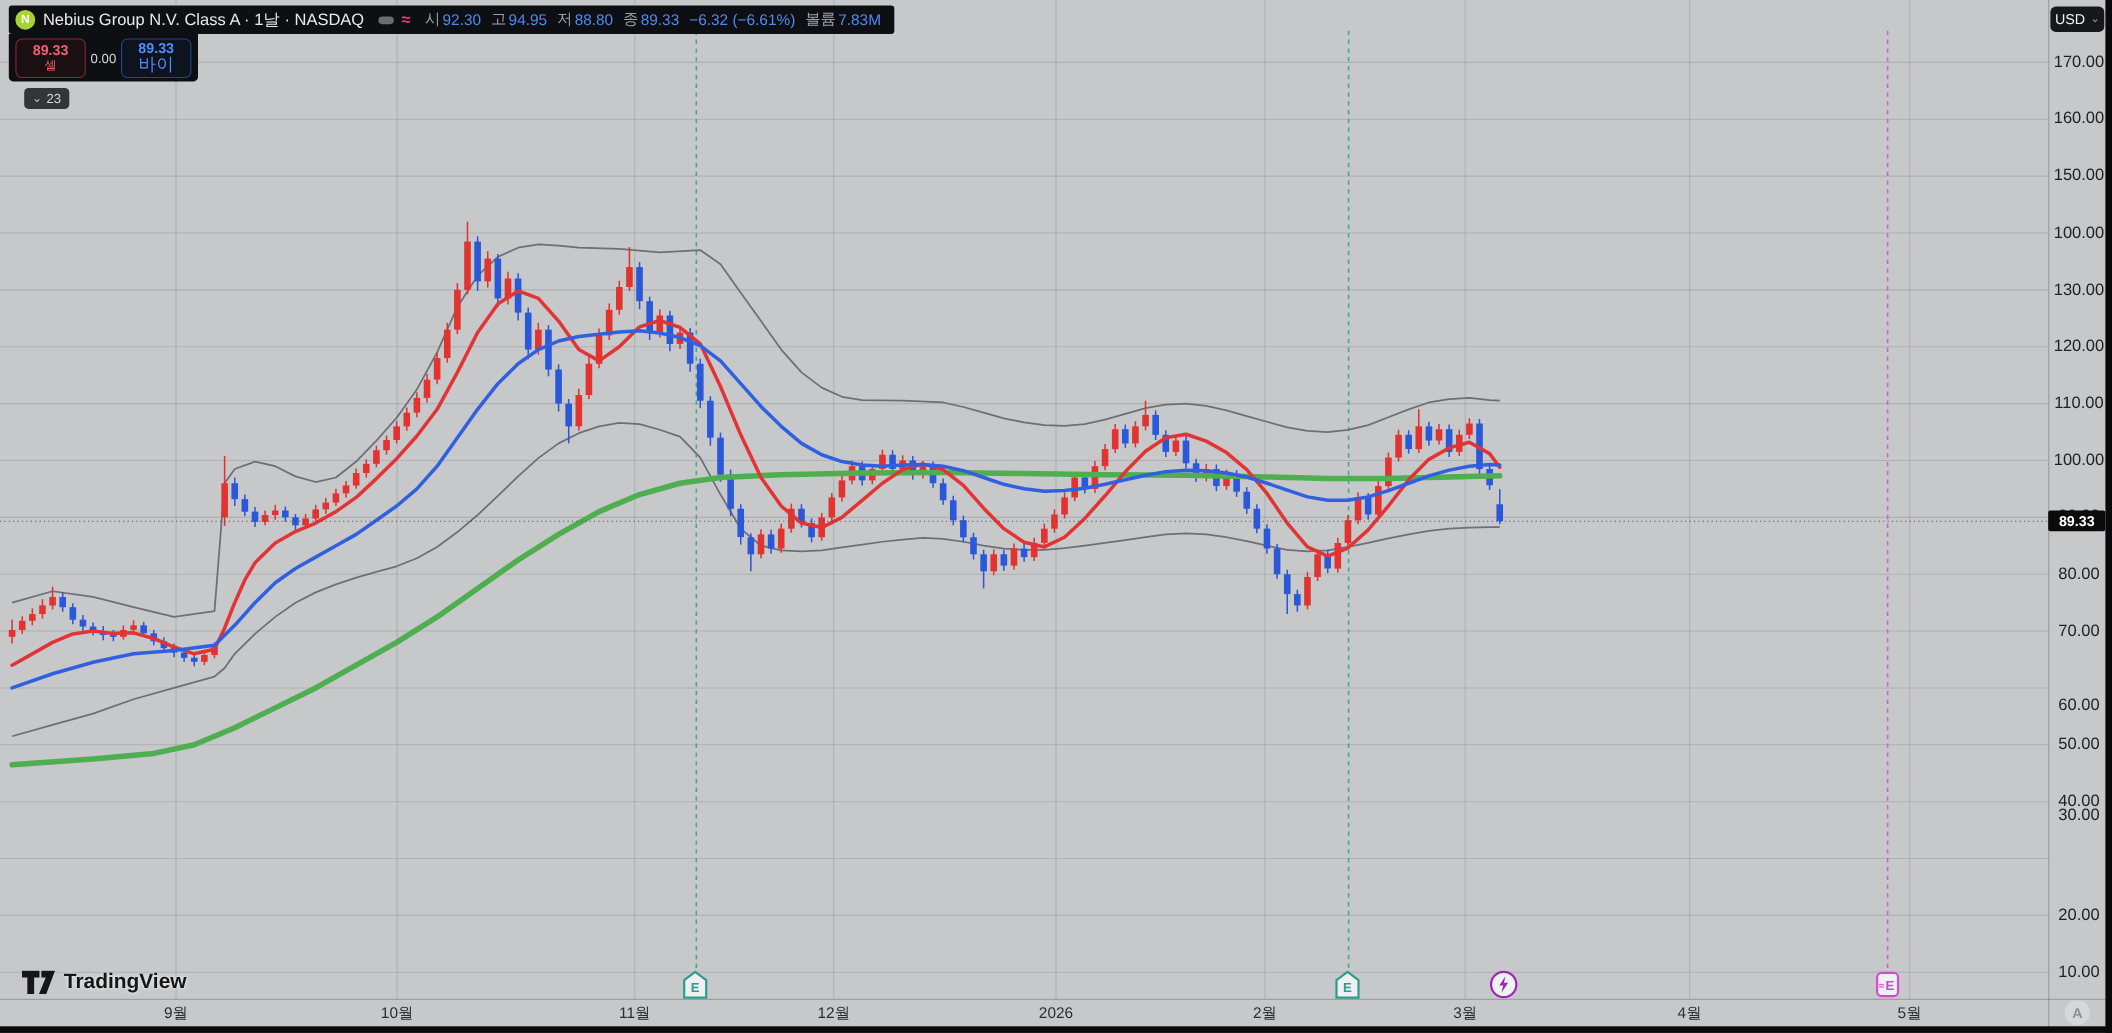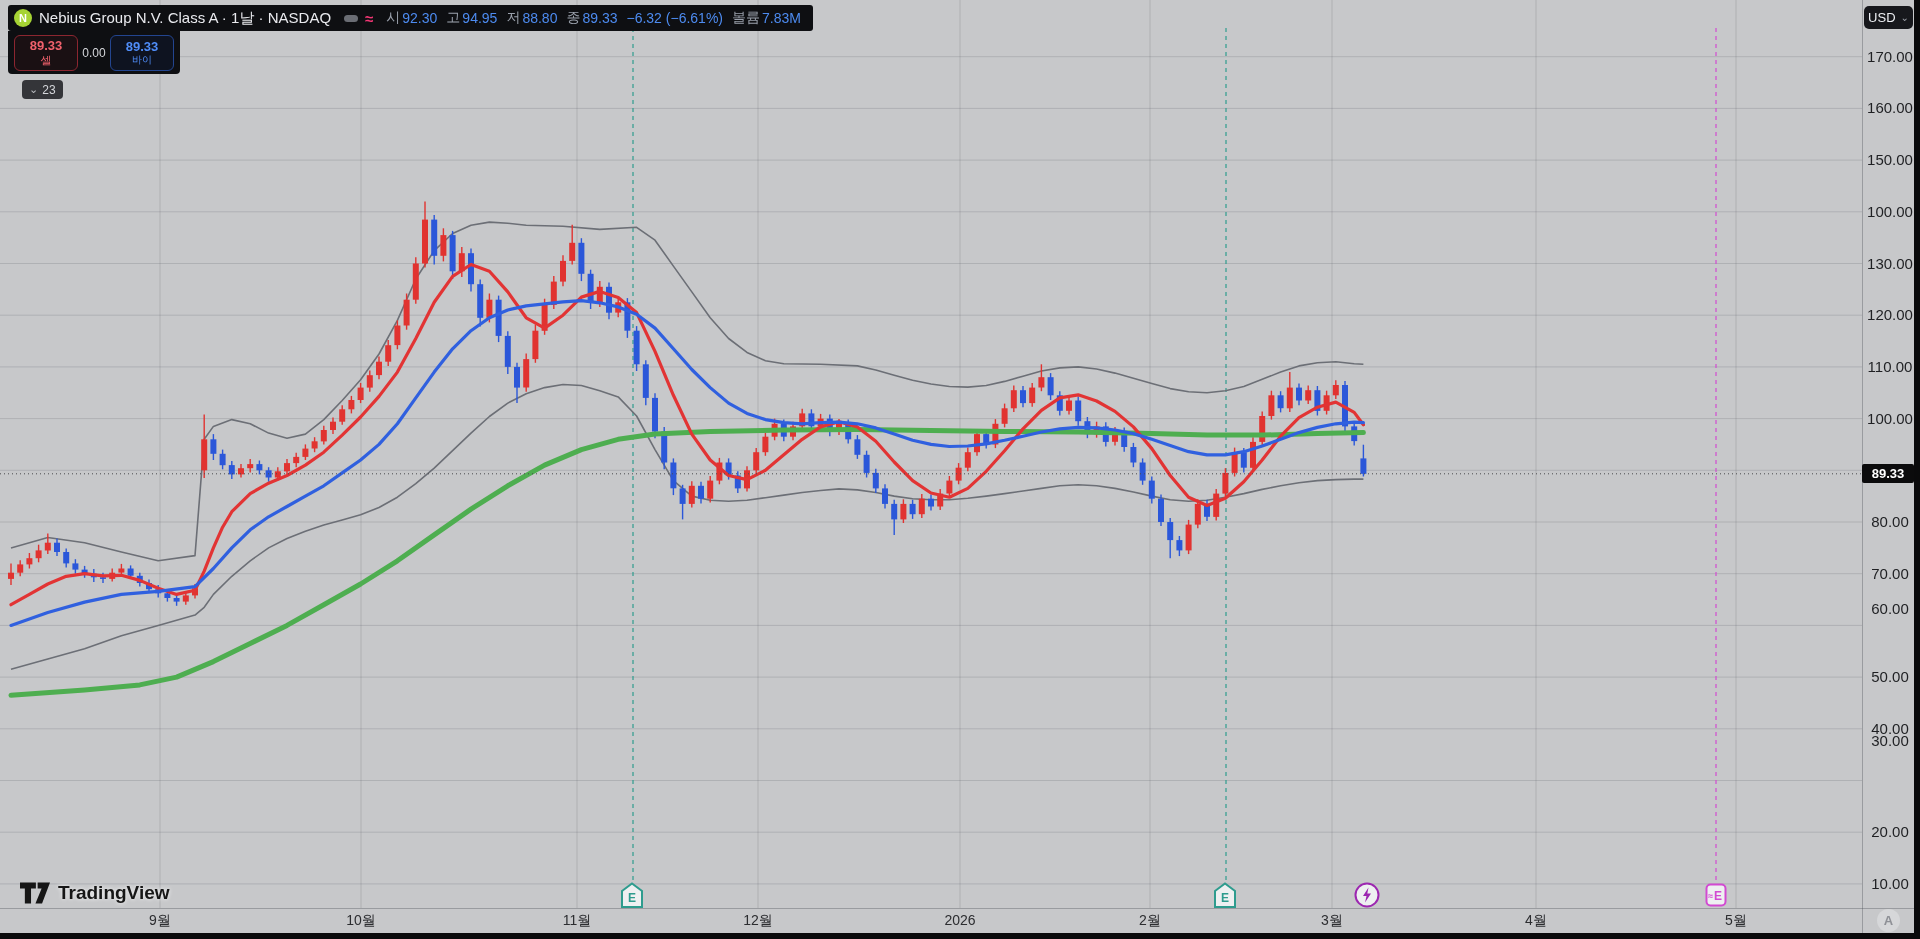--- a/index.html
+++ b/index.html
@@ -23,21 +23,21 @@
   .trade{position:absolute;left:8px;top:31px;width:172px;height:43px;background:#0e0f12;
        border-radius:0 0 4px 4px;display:flex;align-items:center;justify-content:space-between;
        padding:0 6px;z-index:30;box-sizing:border-box;}
   .tbtn{width:62px;height:34px;border-radius:6px;display:flex;flex-direction:column;align-items:center;
        justify-content:center;line-height:1.1;cursor:pointer;}
   .sell{border:1px solid #8c2630;background:#1a1013;}
   .sell .p{color:#f0616c;font-size:13px;font-weight:bold;}
   .sell .l{color:#f0616c;font-size:11px;}
   .buy{border:1px solid #23458f;background:#0e1320;}
   .buy .p{color:#4f8df8;font-size:13px;font-weight:bold;}
-  .buy .l{color:#4f8df8;font-size:10px;}
+  .buy .l{color:#4f8df8;font-size:16px;}
   .spread{color:#d5d7db;font-size:12px;}
   
   .otree{position:absolute;left:22px;top:80px;height:19px;background:#343539;border-radius:4px;
        color:#d4d6da;font-size:12px;display:flex;align-items:center;gap:4px;padding:0 7px;z-index:30;cursor:pointer;}
   .otree .chev{font-size:11px;color:#b9bbc0;}
   
   .usd-chip{position:absolute;left:1864px;top:6px;width:49px;height:23px;background:#17181c;border-radius:5px;
        color:#eceef2;font-size:13px;display:flex;align-items:center;justify-content:center;gap:5px;z-index:30;cursor:pointer;}
   .usd-chip .chev{font-size:10px;color:#9ca0a8;}
   .ptick{position:absolute;left:1862px;width:56px;text-align:center;color:#1f2023;font-size:15px;z-index:20;}
@@ -467,21 +467,21 @@
     <div class="ptick" style="top: 99px;">160.00</div>
     <div class="ptick" style="top: 151px;">150.00</div>
     <div class="ptick" style="top: 203px;">100.00</div>
     <div class="ptick" style="top: 255px;">130.00</div>
     <div class="ptick" style="top: 306px;">120.00</div>
     <div class="ptick" style="top: 358px;">110.00</div>
     <div class="ptick" style="top: 410px;">100.00</div>
     <div class="ptick" style="top: 461px;">90.00</div>
     <div class="ptick" style="top: 513px;">80.00</div>
     <div class="ptick" style="top: 565px;">70.00</div>
-    <div class="ptick" style="top: 600px;">60.00</div>
+    <div class="ptick" style="top: 632px;">60.00</div>
     <div class="ptick" style="top: 668px;">50.00</div>
     <div class="ptick" style="top: 720px;">40.00</div>
     <div class="ptick" style="top: 732px;">30.00</div>
     <div class="ptick" style="top: 823px;">20.00</div>
     <div class="ptick" style="top: 875px;">10.00</div>
     <div class="plast" style="top: 464px;">89.33</div>
     <div class="mtick" style="left: 160px;">9월</div>
     <div class="mtick" style="left: 361px;">10월</div>
     <div class="mtick" style="left: 577px;">11월</div>
     <div class="mtick" style="left: 758px;">12월</div>

